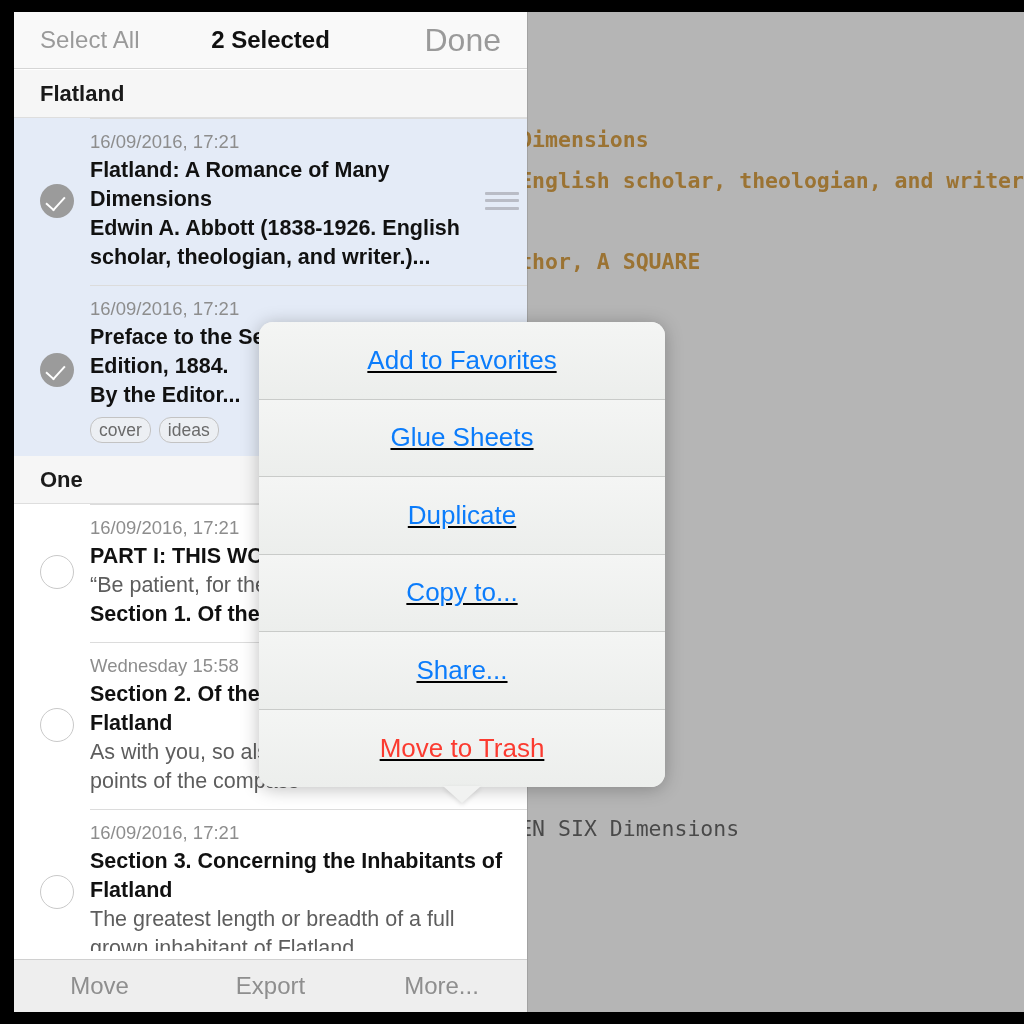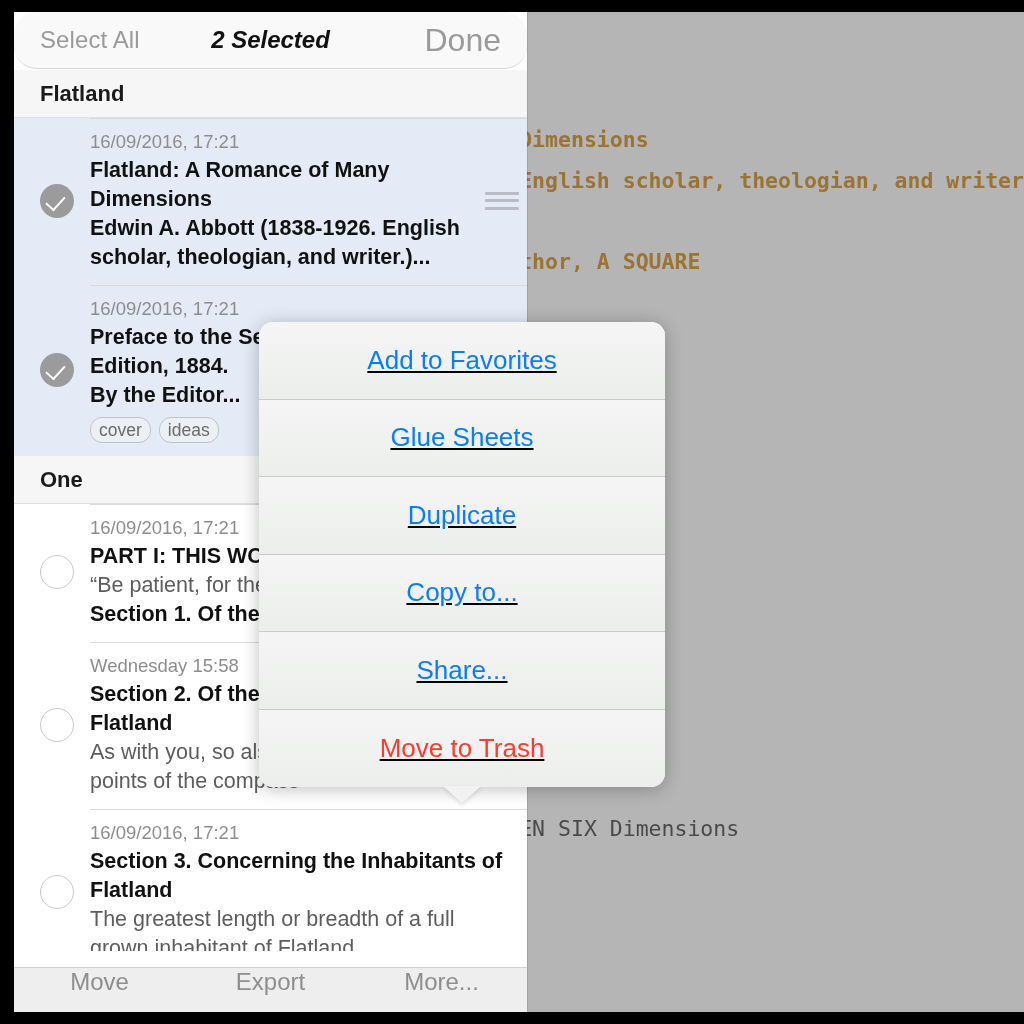--- a/index.html
+++ b/index.html
@@ -77,36 +77,34 @@
 
   
   #nav-bar {
     position: relative;
     height: 57px;
     background: #f9f9f9;
     border-bottom: 1px solid #d6d6d6;
     display: flex;
     align-items: center;
     padding: 0 26px;
-    border-radius: 23px;
   }
   #nav-select-all {
     font-size: 24px;
     color: #9a9a9a;
     letter-spacing: 0.1px;
   }
   #nav-title {
     position: absolute;
     left: 0; right: 0;
     text-align: center;
     font-size: 24px;
     font-weight: bold;
     color: #111;
     pointer-events: none;
-    font-style: italic;
   }
   #nav-done {
     margin-left: auto;
     font-size: 32px;
     color: #9a9a9a;
   }
 
   
   #list-scroll {
     position: absolute;
@@ -215,25 +213,25 @@
     display: block;
     height: 3px;
     background: #b9bcc6;
     border-radius: 1px;
   }
 
   
   #toolbar {
     position: absolute;
     bottom: 0; left: 0;
-    width: 513px; height: 45px;
+    width: 513px; height: 53px;
     background: #eeeeee;
     border-top: 1px solid #d0d0d0;
     display: flex;
-    align-items: flex-start;
+    align-items: center;
   }
   #toolbar .tb {
     flex: 1 1 0;
     text-align: center;
     font-size: 24px;
     color: #8e8e8e;
   }
 
   
   #popover {

